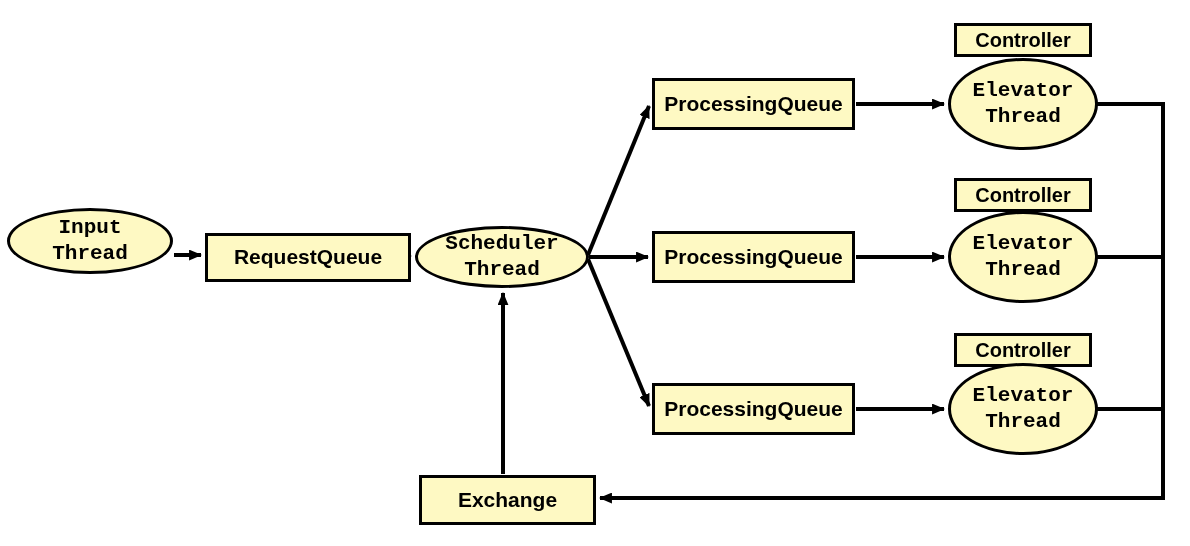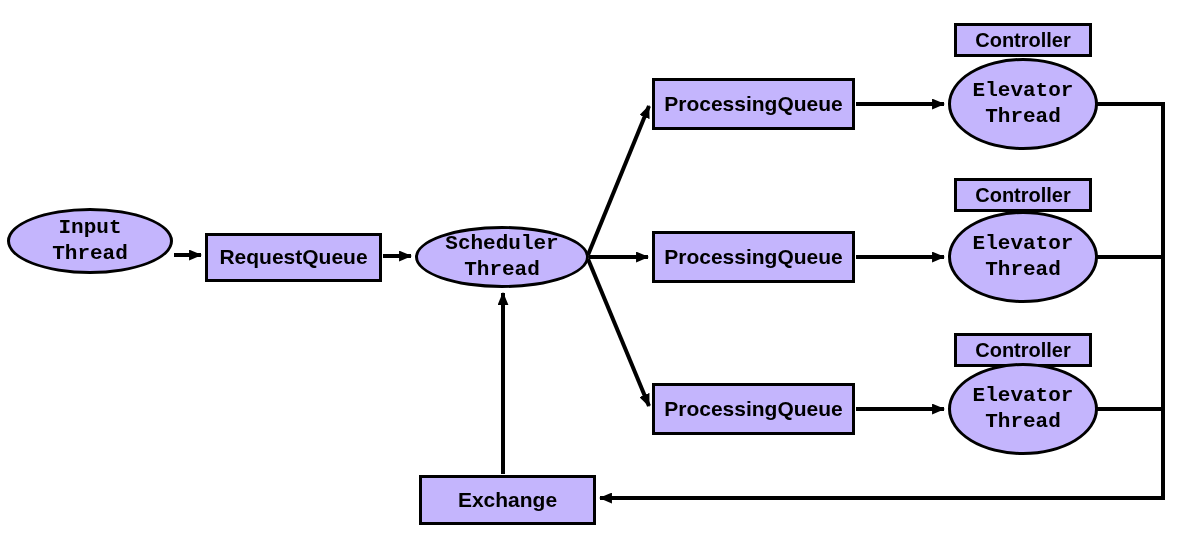--- a/index.html
+++ b/index.html
@@ -18,21 +18,21 @@
   .edges {
     position: absolute;
     left: 0;
     top: 0;
     width: 1190px;
     height: 546px;
   }
   .node {
     position: absolute;
     box-sizing: border-box;
-    background: #c4b5fd;
+    background: #fef9c3;
     border: 3px solid #000000;
     display: flex;
     align-items: center;
     justify-content: center;
     text-align: center;
     color: #000000;
     font-weight: 700;
     font-size: 21px;
     line-height: 1.25;
   }
@@ -73,21 +73,21 @@
       <polyline points="1163,102 1163,498 600,498" marker-end="url(#ah)"></polyline>
       <line x1="503" y1="474" x2="503" y2="293" marker-end="url(#ah)"></line>
     </g>
   </svg>
 
   <div class="node ellipse" style="left:7px; top:208px; width:166px; height:66px;">
     <span class="label">Input
 Thread</span>
   </div>
 
-  <div class="node" style="left:205px; top:233px; width:177px; height:49px;">
+  <div class="node" style="left:205px; top:233px; width:206px; height:49px;">
     <span class="label">RequestQueue</span>
   </div>
 
   <div class="node ellipse" style="left:415px; top:226px; width:174px; height:62px;">
     <span class="label">Scheduler
 Thread</span>
   </div>
 
   <div class="node" style="left:652px; top:78px; width:203px; height:52px;">
     <span class="label">ProcessingQueue</span>

